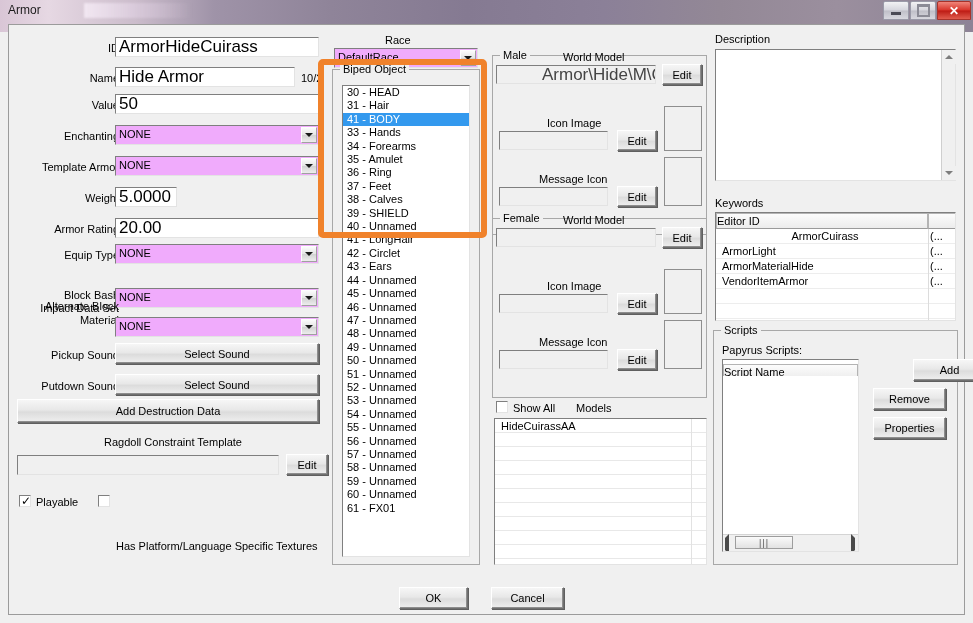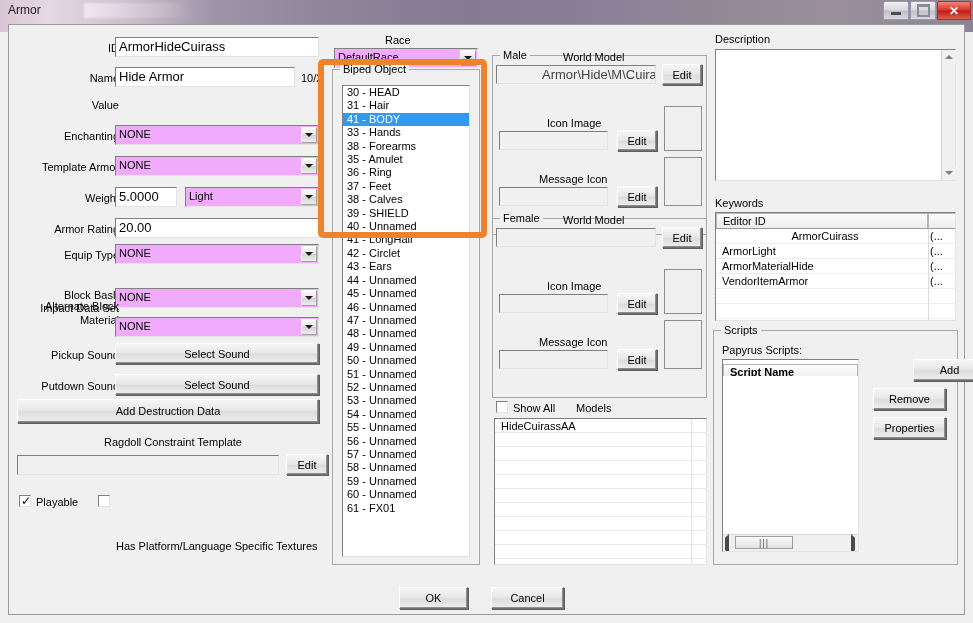--- a/index.html
+++ b/index.html
@@ -51,21 +51,21 @@
     background:#f0f0f0;border:1px solid #9b9b9b;box-sizing:border-box;
   }
 
   
   .lbl{position:absolute;color:#000;font-size:11px;white-space:nowrap;}
   .lbl.right{text-align:right;}
   .tf{
     position:absolute;background:#fff;box-sizing:border-box;
     border-top:1px solid #7f7f7f;border-left:1px solid #7f7f7f;
     border-right:1px solid #e3e3e3;border-bottom:1px solid #e3e3e3;
-    font-size:13px;color:#000;padding:2px 3px;overflow:hidden;white-space:nowrap;
+    font-size:17px;color:#000;padding:2px 3px;overflow:hidden;white-space:nowrap;
     line-height:13px;
   }
   .tf.ro{background:#f0f0f0;color:#444;}
   .combo{
     position:absolute;background:#f0abfc;box-sizing:border-box;
     border-top:1px solid #7f7f7f;border-left:1px solid #7f7f7f;
     border-right:1px solid #e3e3e3;border-bottom:1px solid #e3e3e3;
     font-size:11px;color:#000;padding:2px 3px;overflow:hidden;white-space:nowrap;
     line-height:13px;
   }
@@ -117,21 +117,21 @@
   .tri-up{width:0;height:0;border-left:4px solid transparent;border-right:4px solid transparent;border-bottom:4px solid #7d7d7d;}
   .tri-dn{width:0;height:0;border-left:4px solid transparent;border-right:4px solid transparent;border-top:4px solid #7d7d7d;}
   .tri-l{width:0;height:0;border-top:4px solid transparent;border-bottom:4px solid transparent;border-right:4px solid #4a4a4a;}
   .tri-r{width:0;height:0;border-top:4px solid transparent;border-bottom:4px solid transparent;border-left:4px solid #4a4a4a;}
 
   
   .gridhdr{
     position:absolute;box-sizing:border-box;height:16px;
     background:linear-gradient(180deg,#fcfcfc,#ececec);
     border:1px solid #b4b4b4;border-bottom-color:#9a9a9a;
-    font-size:11px;color:#000;padding-left:6px;line-height:14px;
+    font-size:11px;color:#000;line-height:14px;
   }
   .gridcell{font-size:11px;color:#000;padding-left:6px;line-height:14.5px;white-space:nowrap;}
 
   
   .hl{
     position:absolute;border:6px solid #f0822b;border-radius:5px;
     box-sizing:border-box;pointer-events:none;
   }
 </style>
 </head>
@@ -158,45 +158,40 @@
   <div class="client">
 
     <div class="lbl right" style="left:10px;top:17px;width:100px;">ID</div>
     <div class="tf" style="left:106px;top:12px;width:204px;height:20px;">ArmorHideCuirass</div>
 
     <div class="lbl right" style="left:10px;top:47px;width:100px;">Name</div>
     <div class="tf" style="left:106px;top:42px;width:180px;height:20px;">Hide Armor</div>
     <div class="lbl" style="left:292px;top:47px;">10/2</div>
 
     <div class="lbl right" style="left:10px;top:74px;width:100px;">Value</div>
+    <div class="tf" style="left:106px;top:69px;width:204px;height:20px;">50</div>
 
     <div class="lbl right" style="left:10px;top:105px;width:100px;">Enchanting</div>
     <div class="combo" style="left:106px;top:100px;width:204px;height:20px;">
       <span>NONE</span>
       <span class="arrow">
           <i class="tri-d"></i>
         </span>
     </div>
 
     <div class="lbl right" style="left:4px;top:136px;width:106px;">Template Armor</div>
     <div class="combo" style="left:106px;top:131px;width:204px;height:20px;">
       <span>NONE</span>
       <span class="arrow">
           <i class="tri-d"></i>
         </span>
     </div>
 
     <div class="lbl right" style="left:10px;top:167px;width:100px;">Weight</div>
     <div class="tf" style="left:106px;top:162px;width:62px;height:20px;">5.0000</div>
-    <div class="combo" style="left:176px;top:162px;width:134px;height:20px;">
-      <span>Light</span>
-      <span class="arrow">
-          <i class="tri-d"></i>
-        </span>
-    </div>
 
     <div class="lbl right" style="left:6px;top:198px;width:104px;">Armor Rating</div>
     <div class="tf" style="left:106px;top:193px;width:204px;height:20px;">20.00</div>
 
     <div class="lbl right" style="left:10px;top:224px;width:100px;">Equip Type</div>
     <div class="combo" style="left:106px;top:219px;width:204px;height:20px;">
       <span>NONE</span>
       <span class="arrow">
           <i class="tri-d"></i>
         </span>
@@ -250,21 +245,21 @@
     </div>
 
     <div class="group" style="left:323px;top:44px;width:148px;height:496px;">
       <span class="gtitle">Biped Object</span>
     </div>
     <div class="listbox" style="left:333px;top:60px;width:128px;height:472px;" id="biped-list">
         <div class="lbrow">30 - HEAD</div>
         <div class="lbrow">31 - Hair</div>
         <div class="lbrow sel">41 - BODY</div>
         <div class="lbrow">33 - Hands</div>
-        <div class="lbrow">38 - Forearms</div>
+        <div class="lbrow">34 - Forearms</div>
         <div class="lbrow">35 - Amulet</div>
         <div class="lbrow">36 - Ring</div>
         <div class="lbrow">37 - Feet</div>
         <div class="lbrow">38 - Calves</div>
         <div class="lbrow">39 - SHIELD</div>
         <div class="lbrow">40 - Unnamed</div>
         <div class="lbrow">41 - LongHair</div>
         <div class="lbrow">42 - Circlet</div>
         <div class="lbrow">43 - Ears</div>
         <div class="lbrow">44 - Unnamed</div>
@@ -409,21 +404,21 @@
           </div>
         </div>
       <div style="position:absolute;left:212px;top:16px;bottom:0;width:1px;background:#dcdcdc;"></div>
     </div>
 
     <div class="group" style="left:704px;top:305px;width:245px;height:235px;">
       <span class="gtitle">Scripts</span>
     </div>
     <div class="lbl" style="left:713px;top:319px;">Papyrus Scripts:</div>
     <div class="listbox" style="left:713px;top:334px;width:137px;height:193px;">
-      <div class="gridhdr" style="left:0;top:4px;right:0;font-weight:bold;">Script Name</div>
+      <div class="gridhdr" style="left:0;top:4px;right:0;">Script Name</div>
       <div id="script-rows" style="position:absolute;left:0;top:16px;right:0;bottom:16px;background:#fff;"></div>
       <div style="position:absolute;left:0;right:0;bottom:0;height:16px;background:#f0f0f0;border-top:1px solid #d4d4d4;">
         <div style="position:absolute;left:2px;top:3px;"><i class="tri-l"></i></div>
         <div style="position:absolute;right:3px;top:3px;"><i class="tri-r"></i></div>
         <div style="position:absolute;left:12px;top:1px;width:58px;height:13px;background:linear-gradient(180deg,#fafafa,#e2e2e2);border:1px solid #9d9d9d;box-sizing:border-box;display:flex;align-items:center;justify-content:center;color:#555;font-size:9px;letter-spacing:1px;">|||</div>
       </div>
     </div>
     <div class="btn" style="left:904px;top:334px;width:73px;height:22px;">Add</div>
     <div class="btn" style="left:864px;top:363px;width:73px;height:22px;">Remove</div>
     <div class="btn" style="left:864px;top:392px;width:73px;height:22px;">Properties</div>

